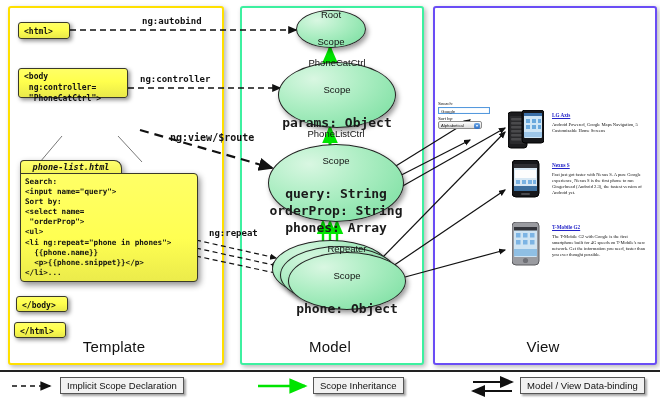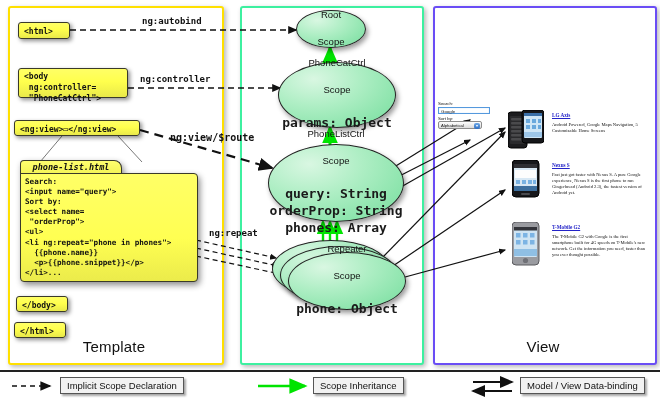--- a/index.html
+++ b/index.html
@@ -135,21 +135,20 @@
     <line x1="62" y1="136" x2="40" y2="162" stroke="#555" stroke-width="0.8"></line>
     <line x1="118" y1="136" x2="142" y2="162" stroke="#555" stroke-width="0.8"></line>
   </svg>
 
   <div class="ybox" style="left:18px;top:22px;width:52px;height:17px;line-height:12px;">&lt;html&gt;</div>
 
   <div class="ybox" style="left:18px;top:68px;width:110px;height:30px;">&lt;body
  ng:controller=
  "PhoneCatCtrl"&gt;</div>
 
-  <div class="ybox" style="left:14px;top:120px;width:126px;height:16px;line-height:11px;">&lt;ng:view&gt;▭&lt;/ng:view&gt;</div>
 
   <div class="note" style="left:20px;top:160px;width:180px;height:130px;">
     <div class="note-tab"></div>
     <div class="note-title">phone-list.html</div>
     <div class="note-body">Search:
 &lt;input name="query"&gt;
 Sort by:
 &lt;select name=
  "orderProp"&gt;
 &lt;ul&gt;
@@ -190,20 +189,21 @@
   </div>
 
   <div class="scope" style="left:272px;top:240px;width:118px;height:58px;"></div>
   <div class="scope" style="left:280px;top:246px;width:118px;height:58px;"></div>
   <div class="scope" style="left:288px;top:252px;width:118px;height:58px;">
     <div class="s-title">Repeater</div>
     <div class="s-title">Scope</div>
     <div class="s-props">phone: Object</div>
   </div>
 
+  <div class="panel-caption" style="left:240px;top:338px;width:180px;">Model</div>
 
   <div class="vform" style="left:438px;top:101px;">
     <div class="lbl">Search:</div>
     <div class="vinput">Google</div>
     <div class="lbl" style="margin-top:2px;">Sort by:</div>
     <div class="vselect">
       <span>Alphabetical</span>
       <span class="knob">▾</span>
     </div>
   </div>

